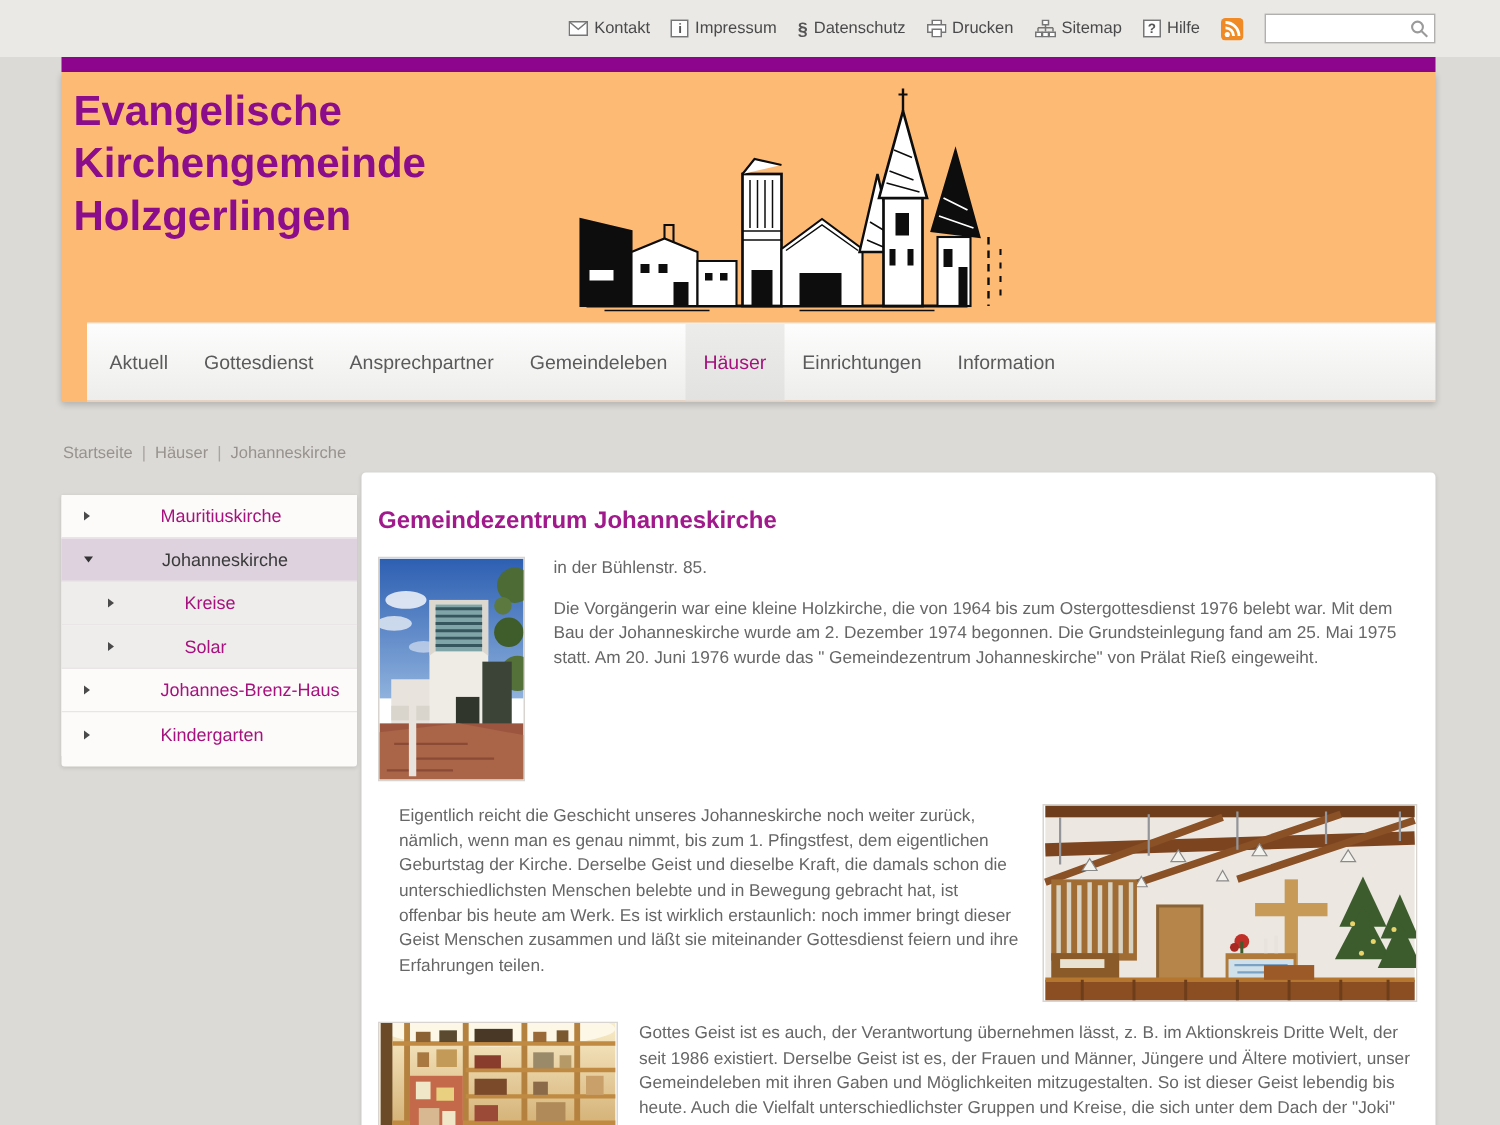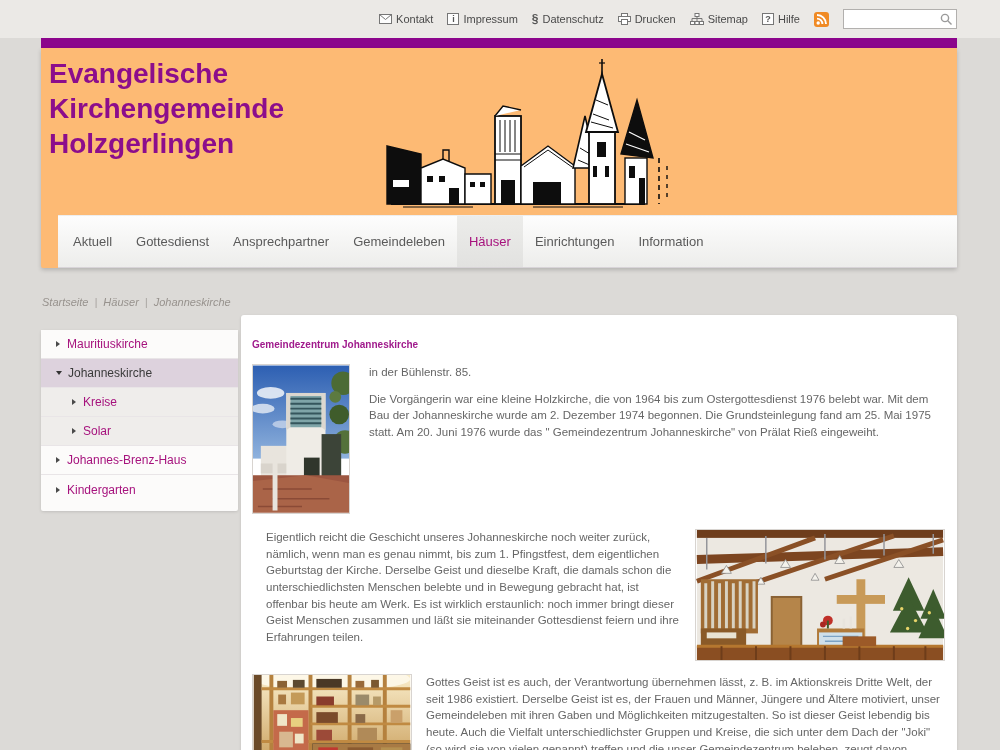--- a/index.html
+++ b/index.html
@@ -68,56 +68,56 @@
     font-size: 13px; color: #5a5a5a; cursor: pointer;
   }
   .nav-item.active {
     background: linear-gradient(#ececea, #e2e2e0);
     color: #a6127d;
   }
 
   
   .breadcrumb {
     margin: 28px 0 6px 1px;
-    font-size: 11px; color: #97928d; height: 13px; font-style: italic;
+    font-size: 11px; color: #97928d; height: 13px;
   }
   .breadcrumb .crumb { cursor: pointer; }
   .breadcrumb .sep { padding: 0 6px; color: #a8a4a0; }
 
   
   .content-row { display: flex; align-items: flex-start; gap: 3px; }
   .sidebar {
     width: 197px; margin-top: 15px; background: #fcfbfa;
     box-shadow: 0 1px 3px rgba(0,0,0,0.12); border-radius: 2px;
     padding-bottom: 7px; font-size: 12px;
   }
   .side-item {
     display: flex; align-items: center; height: 29px;
     padding-left: 15px; border-bottom: 1px solid #e9e5e7;
-    color: #a6127d; cursor: pointer; background: #fcfbfa;
+    color: #a6127d; cursor: pointer; background: #fcfbfa; gap: 40px;
   }
   .side-item.sub { padding-left: 31px; background: #efedeb; }
   .side-item.active { background: #ddd2dd; color: #3a3a3a; }
   .tri-right {
     width: 0; height: 0; margin-right: 7px;
     border-left: 4px solid #4a4a4a;
     border-top: 3.5px solid transparent; border-bottom: 3.5px solid transparent;
   }
   .tri-down {
     width: 0; height: 0; margin-right: 6px;
     border-top: 4px solid #333;
     border-left: 3.5px solid transparent; border-right: 3.5px solid transparent;
   }
 
   .main {
     flex: 1; background: #fff; min-height: 435px;
     box-shadow: 0 1px 3px rgba(0,0,0,0.12); border-radius: 3px 3px 0 0;
     padding: 24px 12px 0 11px;
   }
-  .main h1 { font-size: 10px; font-weight: bold; color: #a01a8c; margin-bottom: 14px; }
+  .main h1 { font-size: 16px; font-weight: bold; color: #a01a8c; margin-bottom: 14px; }
   .main p { font-size: 11.5px; line-height: 1.45; color: #666; margin-bottom: 10px; }
   .row1, .row2, .row3 { overflow: hidden; }
   .row1 { margin-bottom: 15px; min-height: 150px; }
   .row2 { margin-bottom: 13px; min-height: 132px; margin-left: 14px; }
   .photo { display: block; border: 1px solid #d8d4d0; background: #fff; }
   .photo1 { float: left; margin-right: 19px; }
   .photo2 { float: right; margin-left: 14px; }
   .photo3 { float: left; margin-right: 14px; }
   .addr { margin-bottom: 10px; }
 </style>

